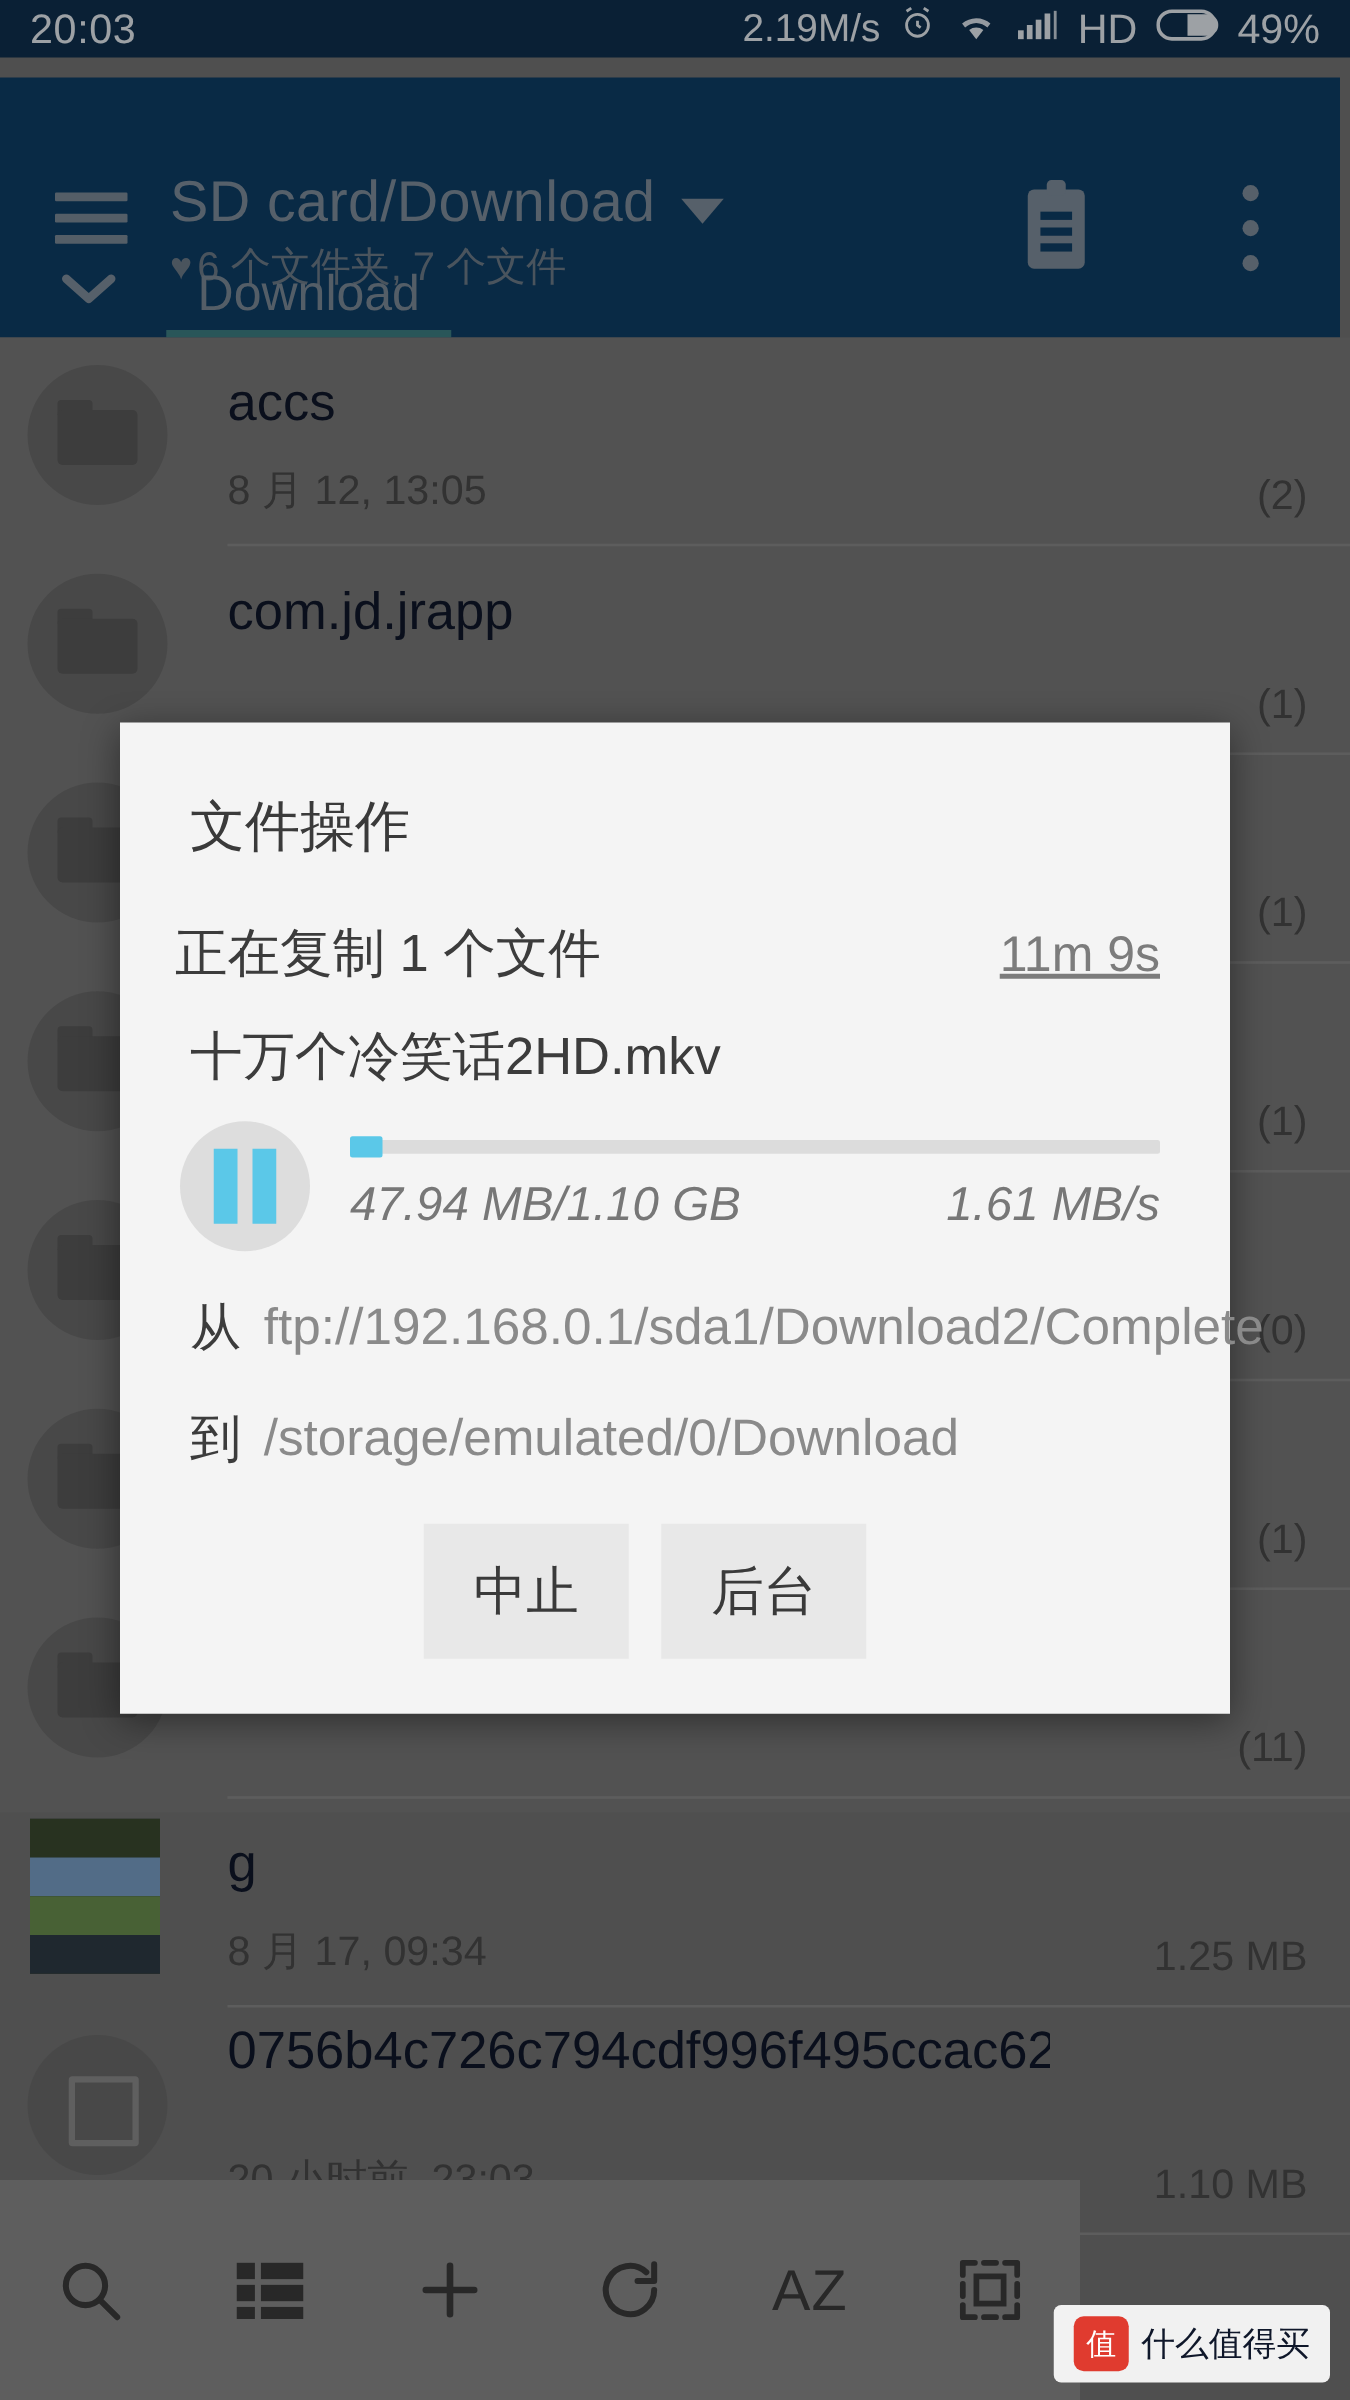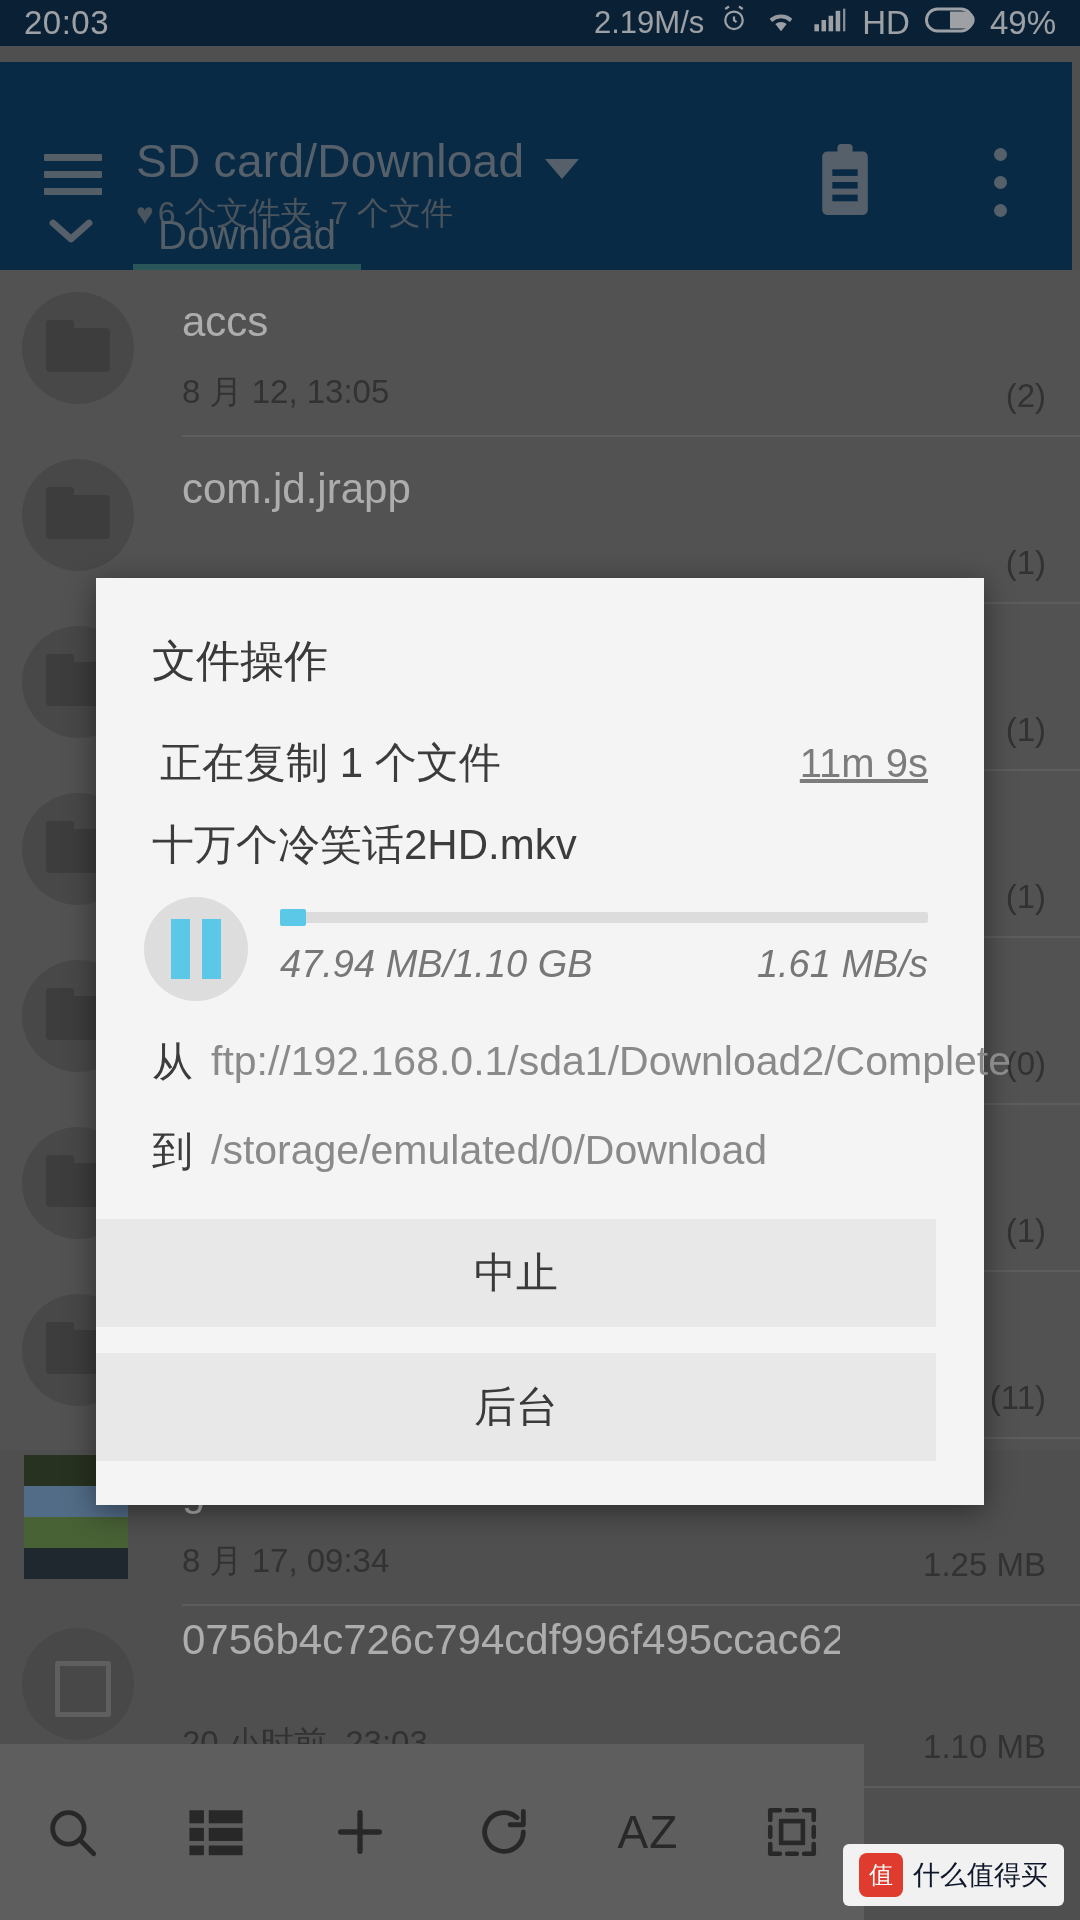--- a/index.html
+++ b/index.html
@@ -71,56 +71,56 @@
     background: #5a5a5a; border-radius: 3px 3px 0 0;
   }
   .row .thumb.square::after {
     content: ""; position: absolute; left: 33px; top: 33px; width: 46px; height: 46px;
     border: 5px solid #8d8d8d; border-radius: 3px;
   }
   .row .thumb.img { border-radius: 0; background: #2c3a2a; left: 24px; top: 16px; width: 104px; height: 124px; overflow: hidden; }
   .row .thumb.img .strip { height: 31px; }
   .row .name {
     position: absolute; left: 182px; top: 26px; right: 240px;
-    font-size: 42px; color: #ffffff; line-height: 52px; white-space: nowrap; overflow: hidden;
+    font-size: 42px; color: #0f172a; line-height: 52px; white-space: nowrap; overflow: hidden;
   }
   .row .name.two { top: 8px; white-space: normal; }
   .row .meta { position: absolute; left: 182px; bottom: 22px; font-size: 33px; color: #4a4a4a; }
   .row .right { position: absolute; right: 34px; bottom: 22px; font-size: 33px; color: #4a4a4a; }
   .row .divider { position: absolute; left: 182px; right: 0; bottom: 0; height: 2px; background: #8a8a8a; }
 
   
   .scrim { position: absolute; inset: 0; background: rgba(0,0,0,0.32); }
 
   
   .dialog {
     position: absolute; left: 96px; top: 578px; width: 888px;
     background: #f4f4f4; box-shadow: 0 6px 28px rgba(0,0,0,.45);
   }
   .dlg-title { padding: 54px 56px 0 56px; font-size: 44px; color: #3a3a3a; font-weight: 500; }
-  .dlg-line1 { display: flex; align-items: baseline; padding: 44px 56px 0 64px; gap: 28px; }
+  .dlg-line1 { display: flex; align-items: baseline; padding: 44px 56px 0 44px; gap: 28px; }
   .dlg-line1 .l { font-size: 42px; color: #3c3c3c; }
   .dlg-line1 .r { margin-left: auto; font-size: 40px; color: #7c7c7c; text-decoration: underline; }
   .dlg-file { padding: 26px 56px 0 56px; font-size: 42px; color: #3c3c3c; }
   .prog-area { display: flex; align-items: center; padding: 24px 56px 0 48px; font-style: italic; }
   .pause-btn {
     width: 104px; height: 104px; border-radius: 50%; background: #dddddd;
     display: flex; align-items: center; justify-content: center; gap: 12px; flex: 0 0 auto;
   }
   .pause-btn i { display: block; width: 19px; height: 60px; background: #5bc8e8; }
   .prog-col { flex: 1 1 auto; margin-left: 32px; }
   .prog-track { position: relative; height: 11px; background: #dcdcdc; border-radius: 2px; }
   .prog-fill { position: absolute; left: 0; top: -3px; height: 17px; background: #5bc8e8; border-radius: 2px; }
   .prog-labels { display: flex; margin-top: 20px; }
   .prog-labels .l { font-size: 38px; color: #777; }
   .prog-labels .r { margin-left: auto; font-size: 38px; color: #777; }
   .path-row { display: flex; padding: 34px 56px 0 56px; }
   .path-row .k { font-size: 41px; color: #3c3c3c; flex: 0 0 auto; }
   .path-row .v { font-size: 41px; color: #8a8a8a; margin-left: 18px; line-height: 53px; }
-  .dlg-actions { display: flex; justify-content: center; gap: 26px; padding: 40px 48px 44px 0; flex-direction: column; }
+  .dlg-actions { display: flex; justify-content: center; gap: 26px; padding: 40px 48px 44px 0; }
   .dlg-btn {
     background: #e8e8e8; border: none; min-width: 152px; padding: 26px 40px;
     font-size: 42px; color: #3a3a3a; font-family: inherit;
   }
 
   
   .toolbar {
     position: absolute; bottom: 0; left: 0; width: 864px; height: 176px;
     background: #8b8b8b; display: flex; align-items: center;
   }

